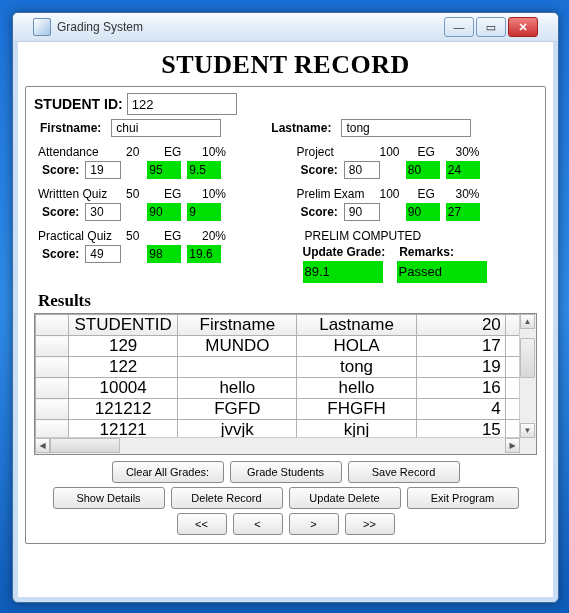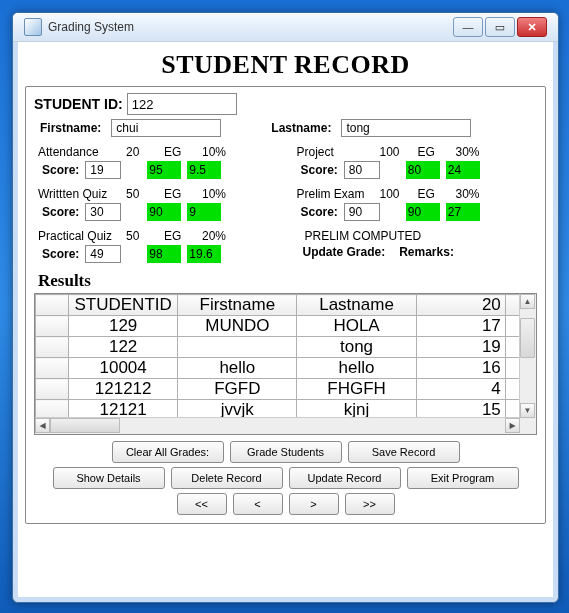--- a/index.html
+++ b/index.html
@@ -22,21 +22,21 @@
     border: 1px solid #3b6ea5;
     border-radius: 6px;
     box-shadow: 0 0 10px rgba(0,0,0,0.4), inset 0 0 0 5px rgba(120,170,230,0.4);
     overflow: hidden;
   }
   .titlebar {
     height: 28px;
     background: linear-gradient(180deg, #f7fbff 0%, #e4eef9 50%, #d6e4f4 100%);
     display: flex;
     align-items: center;
-    padding: 0 11px;
+    padding: 0 20px;
     border-bottom: 1px solid #c0d0e0;
     justify-content: space-between;
   }
   .titlebar .icon {
     width: 16px; height: 16px;
     background: linear-gradient(135deg,#fff,#a0c4e8);
     border: 1px solid #6a8fb5;
     border-radius: 2px;
     margin-right: 6px;
   }
@@ -299,20 +299,24 @@
               <span class="greenbox">90</span>
               <span class="greenbox">27</span>
             </div>
           </div>
 
           <div class="grp">
             <div class="lbl" style="margin-left:12px">PRELIM COMPUTED</div>
             <div class="row" style="margin-top:2px;padding-left:10px;gap:14px">
               <span class="lbl bold">Update Grade:</span>
               <span class="lbl bold">Remarks:</span>
+            </div>
+            <div class="row" style="margin-top:2px;padding-left:10px;gap:14px">
+              <span class="greenbox" style="min-width:80px;height:22px;line-height:22px;font-size:13px">89.1</span>
+              <span class="greenbox" style="min-width:90px;height:22px;line-height:22px;font-size:13px">Passed</span>
             </div>
           </div>
 
         </div>
       </div>
 
       <div class="results-title">Results</div>
 
       <div class="grid-wrap">
         <div class="grid-scroll">
@@ -383,21 +387,21 @@
       </div>
 
       <div class="btnrow">
         <button class="appbtn">Clear All Grades:</button>
         <button class="appbtn">Grade Students</button>
         <button class="appbtn">Save Record</button>
       </div>
       <div class="btnrow" style="margin-top:4px">
         <button class="appbtn">Show Details</button>
         <button class="appbtn">Delete Record</button>
-        <button class="appbtn">Update Record</button>
+        <button class="appbtn">Update Delete</button>
         <button class="appbtn">Exit Program</button>
       </div>
       <div class="btnrow" style="margin-top:4px">
         <button class="navbtn">&lt;&lt;</button>
         <button class="navbtn">&lt;</button>
         <button class="navbtn">&gt;</button>
         <button class="navbtn">&gt;&gt;</button>
       </div>
 
     </div>

